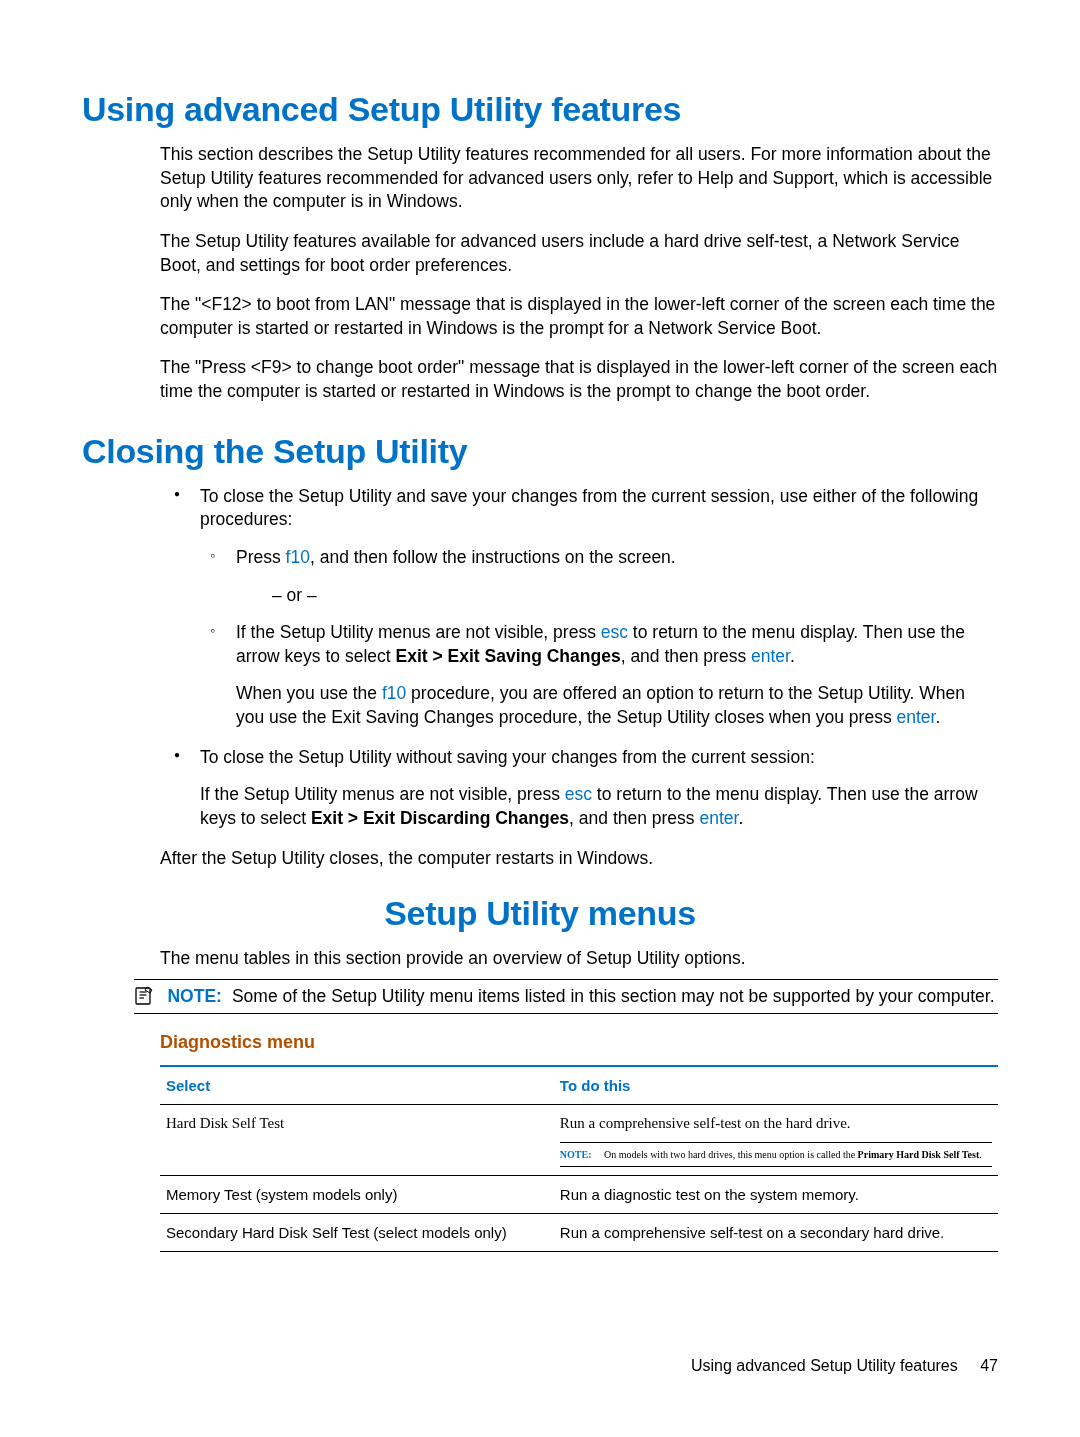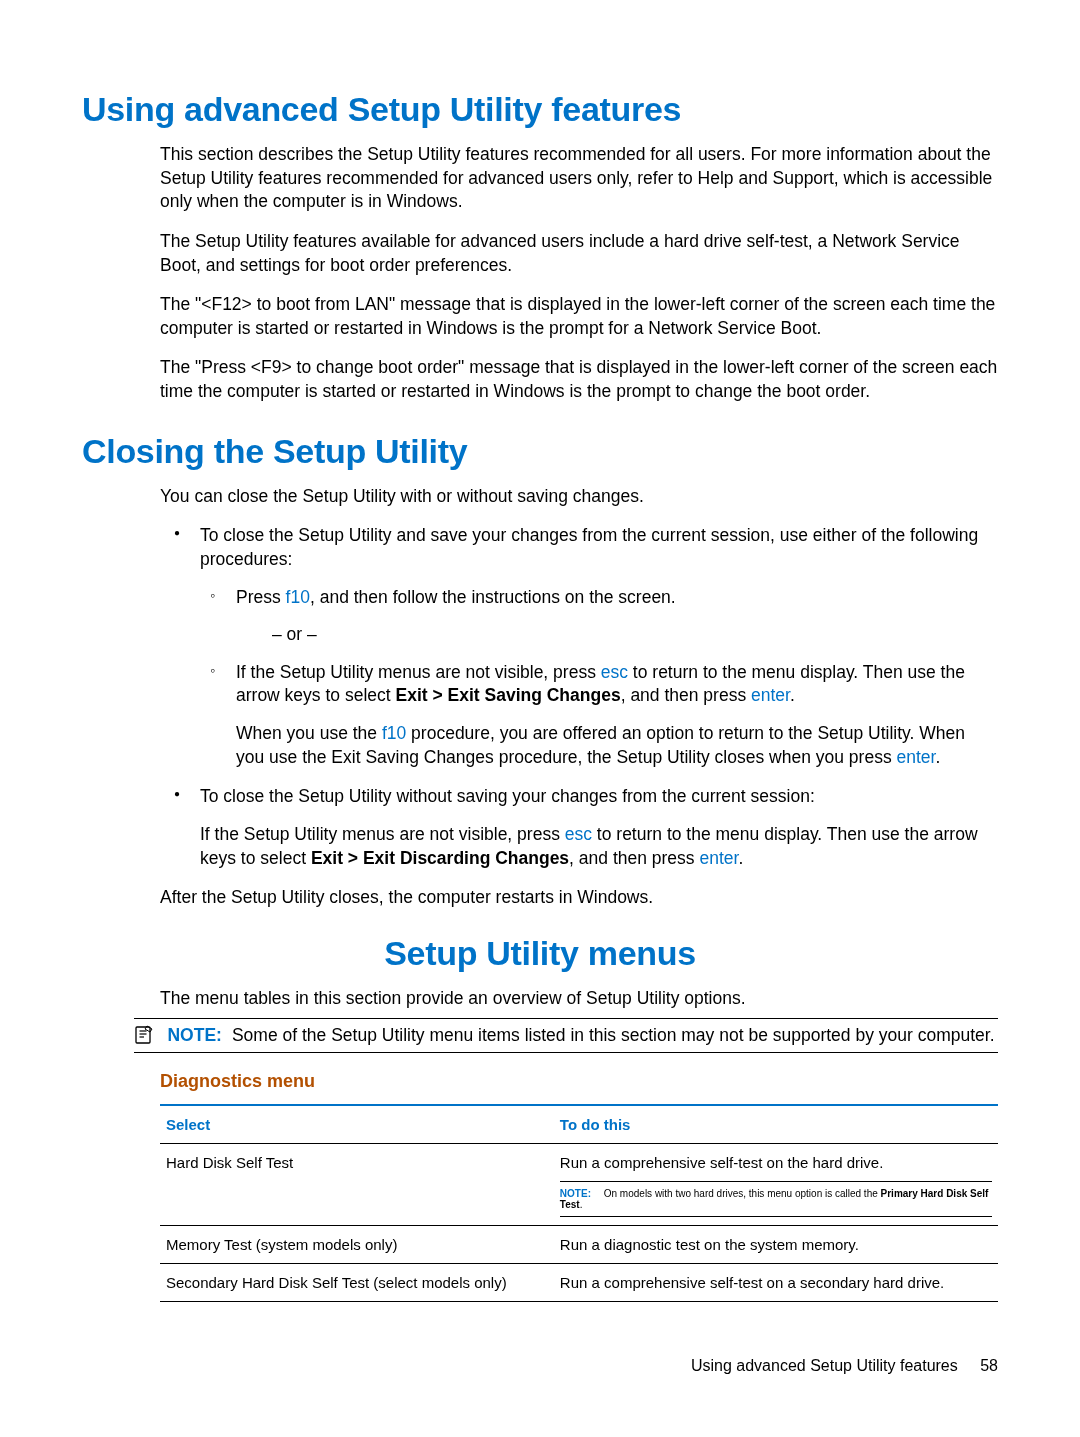--- a/index.html
+++ b/index.html
@@ -133,21 +133,21 @@
     border-bottom: 1.5px solid #000;
     padding: 10px 6px;
     font-size: 15px;
   }
   table.diag tbody td {
     border-bottom: 1px solid #000;
     padding: 10px 6px;
     vertical-align: top;
     font-size: 15px;
   }
-  table.diag tbody tr:first-child td { padding-bottom: 8px; }
+  table.diag tbody tr:first-child td { padding-bottom: 8px; font-family: Liberation Serif, serif; }
   .cell-note {
     border-top: 1px solid #000;
     border-bottom: 1px solid #000;
     padding: 6px 0;
     margin-top: 10px;
     font-size: 10px;
   }
   .cell-note .note-label { color: #0073c8; font-weight: bold; }
 
   .footer {
@@ -167,21 +167,20 @@
   <h1>Using advanced Setup Utility features</h1>
   <div class="body-text">
     <p>This section describes the Setup Utility features recommended for all users. For more information about the Setup Utility features recommended for advanced users only, refer to Help and Support, which is accessible only when the computer is in Windows.</p>
     <p>The Setup Utility features available for advanced users include a hard drive self-test, a Network Service Boot, and settings for boot order preferences.</p>
     <p>The "&lt;F12&gt; to boot from LAN" message that is displayed in the lower-left corner of the screen each time the computer is started or restarted in Windows is the prompt for a Network Service Boot.</p>
     <p>The "Press &lt;F9&gt; to change boot order" message that is displayed in the lower-left corner of the screen each time the computer is started or restarted in Windows is the prompt to change the boot order.</p>
   </div>
 
   <h1 style="margin-top:28px;">Closing the Setup Utility</h1>
   <div class="body-text">
-    <p>You can close the Setup Utility with or without saving changes.</p>
 
     <ul class="first-level">
       <li>
         <span>To close the Setup Utility and save your changes from the current session, use either of the following procedures:</span>
         <ul class="second-level">
           <li>
             <span>Press </span><span class="key">f10</span><span>, and then follow the instructions on the screen.</span>
             <div class="indent-more">– or –</div>
           </li>
           <li>
@@ -255,14 +254,14 @@
         <td>Secondary Hard Disk Self Test (select models only)</td>
         <td>Run a comprehensive self-test on a secondary hard drive.</td>
       </tr>
     </tbody>
   </table>
 
 </div>
 
 <div class="footer">
   <span>Using advanced Setup Utility features</span>
-  <span class="pn">58</span>
+  <span class="pn">47</span>
 </div>
 
 </body></html>

